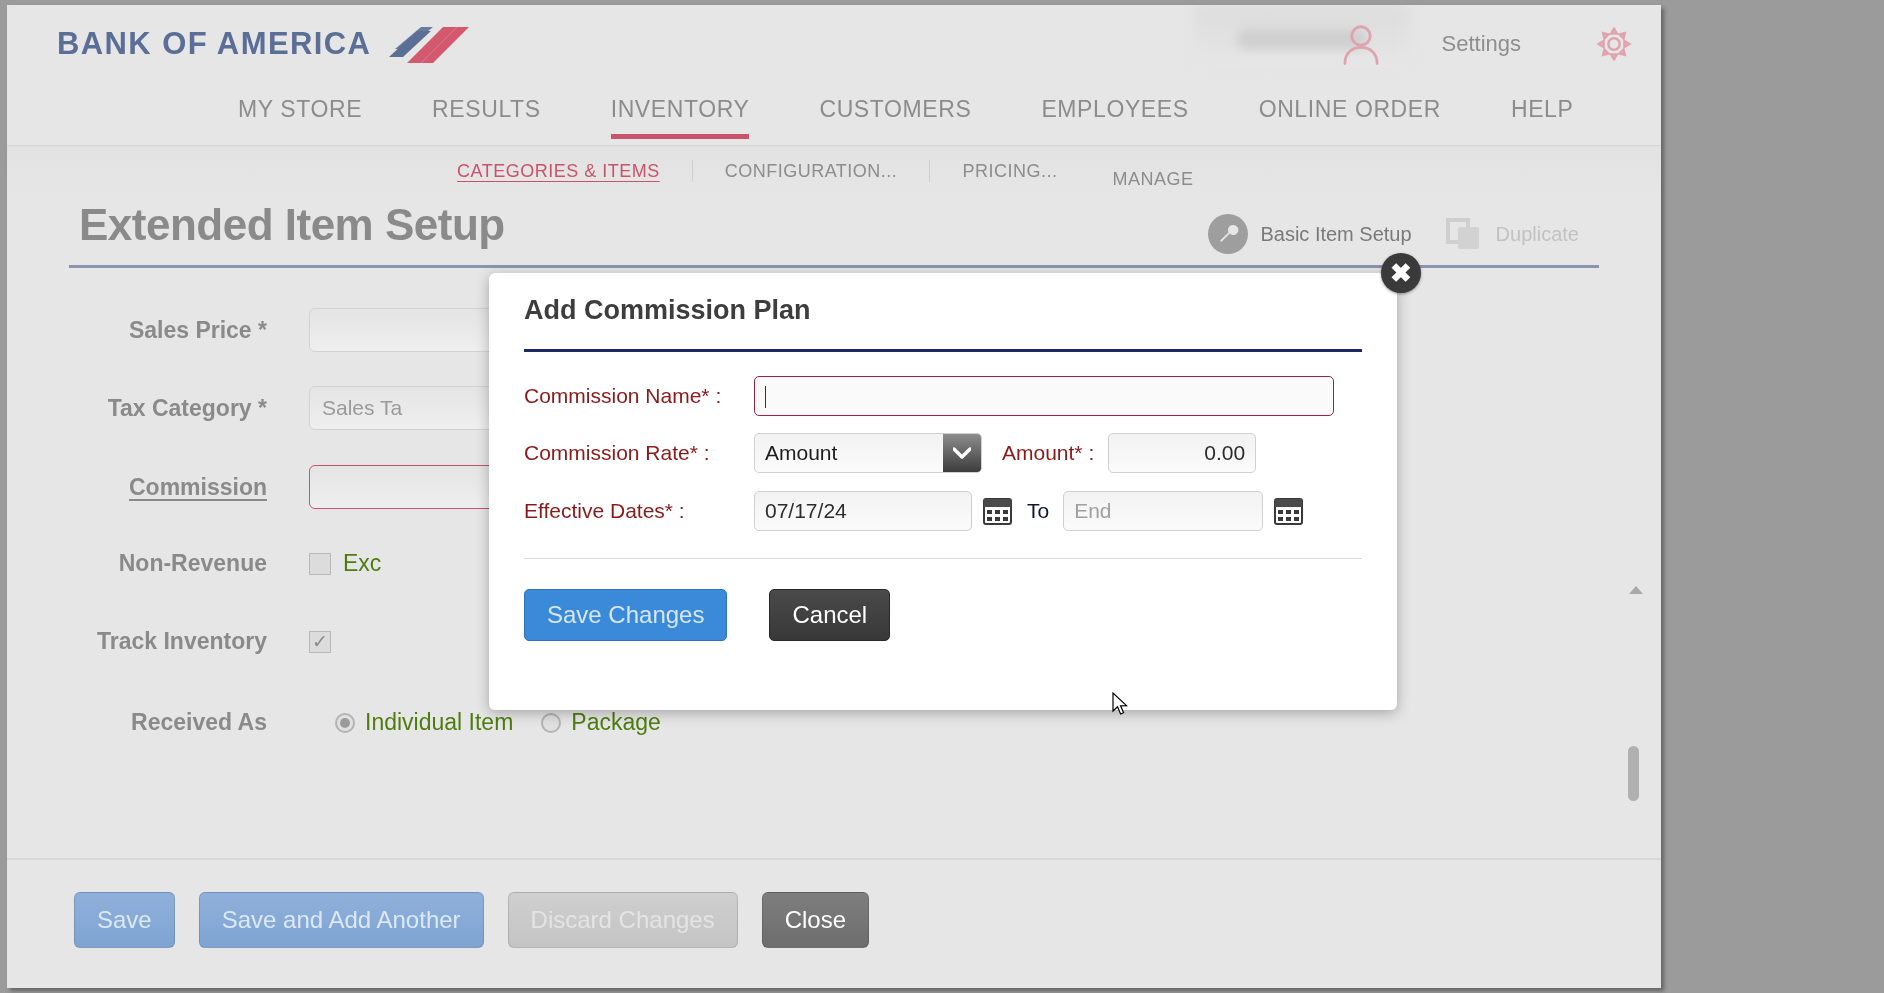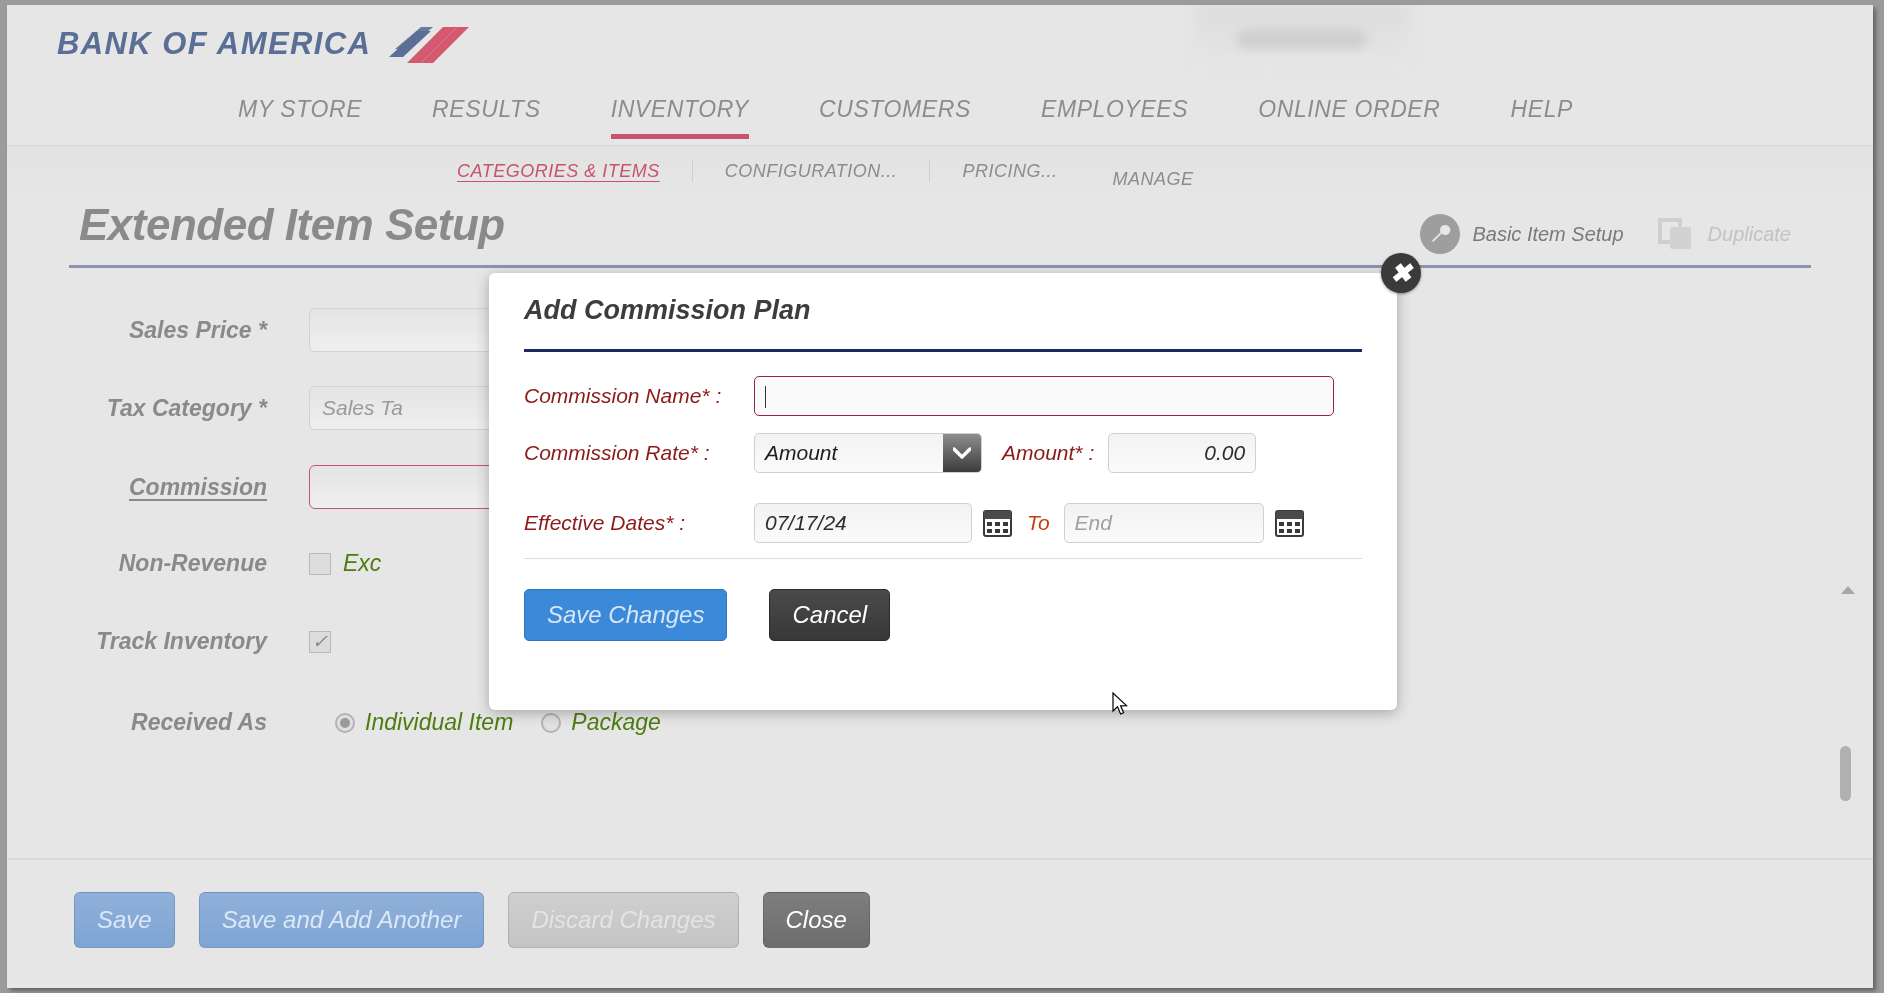--- a/index.html
+++ b/index.html
@@ -5,25 +5,24 @@
   * { box-sizing: border-box; margin: 0; padding: 0; }
   html, body {
     width: 1884px; height: 993px;
     font-family: "Liberation Sans", sans-serif;
     background: #9b9b9b;
     overflow: hidden;
   }
   #app {
     position: absolute;
     left: 7px; top: 5px;
-    width: 1866px; height: 983px;
+    width: 1654px; height: 983px;
     background: #e6e6e6;
     box-shadow: 3px 3px 4px rgba(0,0,0,0.35);
     overflow: hidden;
-    font-style: italic;
   }
 
   
   .header {
     position: relative;
     height: 78px;
     background: #e6e6e6;
   }
   .boa-logo {
     position: absolute; left: 50px; top: 18px;
@@ -336,20 +335,40 @@
         <path d="M14 32 L42 6 L54 6 L26 32 Z" fill="#5b6f96" opacity="0"></path>
         <path d="M20 40 L56 4 L70 4 L34 40 Z" fill="#d4586e"></path>
         <path d="M34 40 L70 4 L82 4 L46 40 Z" fill="#d4586e"></path>
         <path d="M8 26 L34 4 L46 4 L20 26 Z" fill="#5b6f96" opacity="0.9"></path>
       </svg>
     </div>
 
     <div class="redacted-box"></div>
     <div class="redacted-pill"></div>
 
+    <div class="header-right">
+      <svg class="user-icon" viewBox="0 0 40 40">
+        <circle cx="20" cy="13" r="8" fill="none" stroke="#e0a3ad" stroke-width="2.4"></circle>
+        <path d="M6 37 C6 27 13 23 20 23 C27 23 34 27 34 37" fill="none" stroke="#e0a3ad" stroke-width="2.4" stroke-linecap="round"></path>
+      </svg>
+      <span class="settings-label">Settings</span>
+      <svg class="gear-icon" viewBox="0 0 40 40">
+        <g fill="none" stroke="#e0a3ad" stroke-width="2.6">
+          <circle cx="20" cy="20" r="6"></circle>
+          <path d="M20 4 L23 9 L17 9 Z"></path>
+            <path d="M20 36 L17 31 L23 31 Z"></path>
+          <path d="M4 20 L9 17 L9 23 Z"></path>
+            <path d="M36 20 L31 23 L31 17 Z"></path>
+          <path d="M8.7 8.7 L14 10 L10 14 Z"></path>
+            <path d="M31.3 31.3 L26 30 L30 26 Z"></path>
+          <path d="M31.3 8.7 L30 14 L26 10 Z"></path>
+            <path d="M8.7 31.3 L10 26 L14 30 Z"></path>
+        </g>
+      </svg>
+    </div>
   </div>
 
   <div class="mainnav">
     <div class="mainnav-inner">
       <div class="navitem">MY STORE</div>
       <div class="navitem">RESULTS</div>
       <div class="navitem active">INVENTORY</div>
       <div class="navitem">CUSTOMERS</div>
       <div class="navitem">EMPLOYEES</div>
       <div class="navitem">ONLINE ORDER</div>
@@ -476,38 +495,38 @@
         <span class="select-arrow">
           <svg width="18" height="12" viewBox="0 0 18 12">
               <path d="M1 2 L9 10 L17 2" fill="none" stroke="#ffffff" stroke-width="3.4" stroke-linecap="round" stroke-linejoin="round"></path>
             </svg>
         </span>
       </span>
       <span class="mlabel" style="margin-left:20px;">Amount* :</span>
       <span class="minput" style="width:148px; text-align:right; margin-left:14px;">0.00</span>
     </div>
 
-    <div class="mrow" style="left:35px; top:230px;">
+    <div class="mrow" style="left:35px; top:218px;">
       <span class="mlabel" style="width:230px;">Effective Dates* :</span>
       <span class="minput" style="width:218px;">07/17/24</span>
       <span class="cal-icon">
         <svg width="31" height="31" viewBox="0 0 31 31">
           <rect x="2" y="3" width="27" height="25" rx="2" fill="#ffffff" stroke="#3a3a3a" stroke-width="2"></rect>
           <rect x="2" y="3" width="27" height="8" fill="#4a4a4a"></rect>
           <g fill="#3a3a3a">
             <rect x="5" y="14" width="5" height="4"></rect>
               <rect x="13" y="14" width="5" height="4"></rect>
               <rect x="21" y="14" width="5" height="4"></rect>
             <rect x="5" y="21" width="5" height="4"></rect>
               <rect x="13" y="21" width="5" height="4"></rect>
               <rect x="21" y="21" width="5" height="4"></rect>
           </g>
         </svg>
       </span>
-      <span style="font-size:21px; color:#c2410c; margin:0 14px;">To</span>
+      <span style="font-size:21px; color:#0f172a; margin:0 14px;">To</span>
       <span class="minput ph" style="width:200px;">End</span>
       <span class="cal-icon">
         <svg width="31" height="31" viewBox="0 0 31 31">
           <rect x="2" y="3" width="27" height="25" rx="2" fill="#ffffff" stroke="#3a3a3a" stroke-width="2"></rect>
           <rect x="2" y="3" width="27" height="8" fill="#4a4a4a"></rect>
           <g fill="#3a3a3a">
             <rect x="5" y="14" width="5" height="4"></rect>
               <rect x="13" y="14" width="5" height="4"></rect>
               <rect x="21" y="14" width="5" height="4"></rect>
             <rect x="5" y="21" width="5" height="4"></rect>

